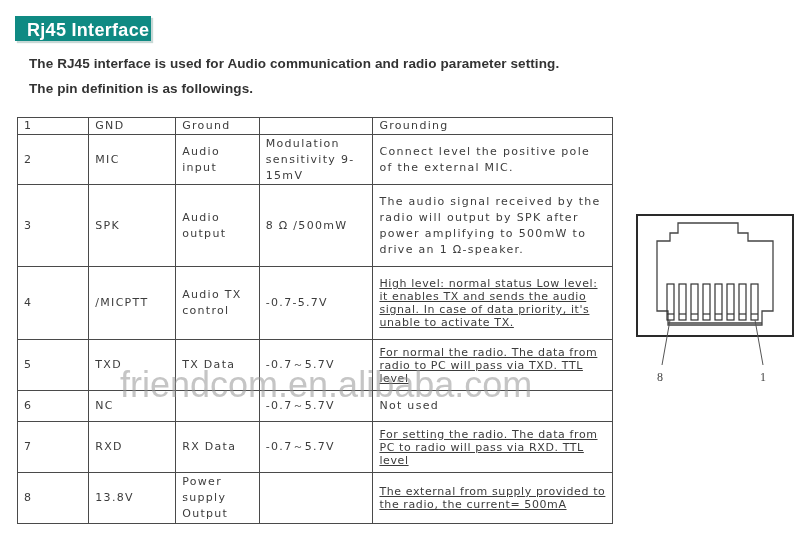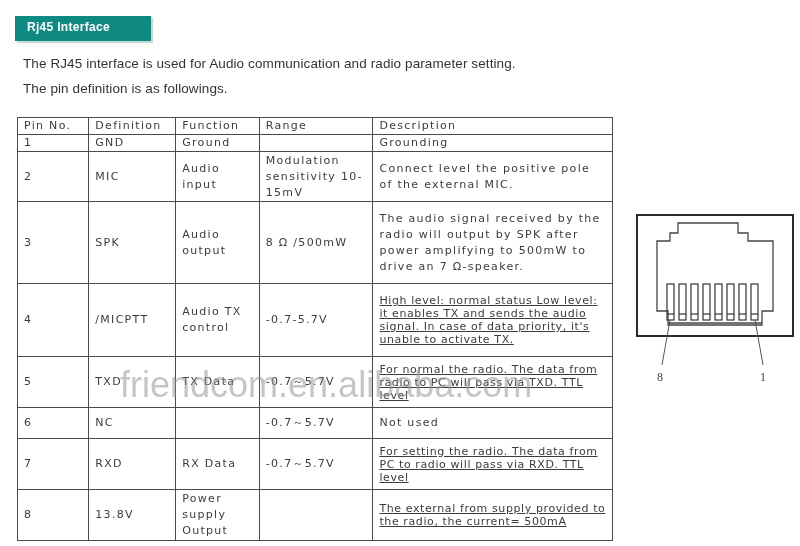--- a/index.html
+++ b/index.html
@@ -6,25 +6,25 @@
   body {
     width: 800px; height: 546px; background: #ffffff; position: relative; overflow: hidden;
     font-family: "DejaVu Sans", sans-serif; color: #3a3a3a;
   }
   .title-badge {
     position: absolute; left: 15px; top: 16px; width: 136px; height: 25px;
     background: #0f8a83; box-shadow: 2px 2px 1px #c8d8d6;
   }
   .title-badge span {
     position: absolute; left: 12px; top: 4px; color: #ffffff; font-weight: bold;
-    font-family: "Liberation Sans", sans-serif; font-size: 12px; letter-spacing: 0.3px;
+    font-family: "Liberation Sans", sans-serif; font-size: 18px; letter-spacing: 0.3px;
   }
   .intro {
-    position: absolute; left: 23px; font-family: "Liberation Sans", sans-serif;
-    font-size: 13.5px; color: #333; letter-spacing: 0.1px;
+    position: absolute; left: 29px; font-family: "Liberation Sans", sans-serif;
+    font-size: 13.5px; color: #333; letter-spacing: 0.1px; font-weight: bold;
   }
   #intro1 { top: 56px; }
   #intro2 { top: 81px; }
 
   table.pins {
     position: absolute; left: 17px; top: 117px; width: 596px; border-collapse: collapse;
     font-size: 11px; letter-spacing: 1.3px; color: #3c3c3c;
     table-layout: fixed;
   }
   table.pins td, table.pins th {
@@ -59,47 +59,40 @@
 
 <table class="pins">
   <colgroup>
     <col class="c-pin">
       <col class="c-def">
       <col class="c-fun">
       <col class="c-rng">
       <col class="c-desc">
   </colgroup>
   <tbody>
-      <tr>
-    <th>Pin No.</th>
-    <th>Definition</th>
-    <th>Function</th>
-    <th>Range</th>
-    <th>Description</th>
-  </tr>
   <tr style="height:16px">
     <td>1</td>
     <td>GND</td>
     <td>Ground</td>
     <td></td>
     <td>Grounding</td>
   </tr>
   <tr style="height:50px">
     <td>2</td>
     <td>MIC</td>
     <td>Audio input</td>
-    <td>Modulation sensitivity 10-15mV</td>
+    <td>Modulation sensitivity 9-15mV</td>
     <td>Connect level the positive pole of the external MIC.</td>
   </tr>
   <tr style="height:82px">
     <td>3</td>
     <td>SPK</td>
     <td>Audio output</td>
     <td>8 Ω /500mW</td>
-    <td>The audio signal received by the radio will output by SPK after power amplifying to 500mW to drive an 7 Ω-speaker.</td>
+    <td>The audio signal received by the radio will output by SPK after power amplifying to 500mW to drive an 1 Ω-speaker.</td>
   </tr>
   <tr style="height:73px">
     <td>4</td>
     <td>/MICPTT</td>
     <td>Audio TX control</td>
     <td>-0.7-5.7V</td>
     <td class="desc-dense">High level: normal status Low level: it enables TX and sends the audio signal. In case of data priority, it's unable to activate TX.</td>
   </tr>
   <tr style="height:51px">
     <td>5</td>

